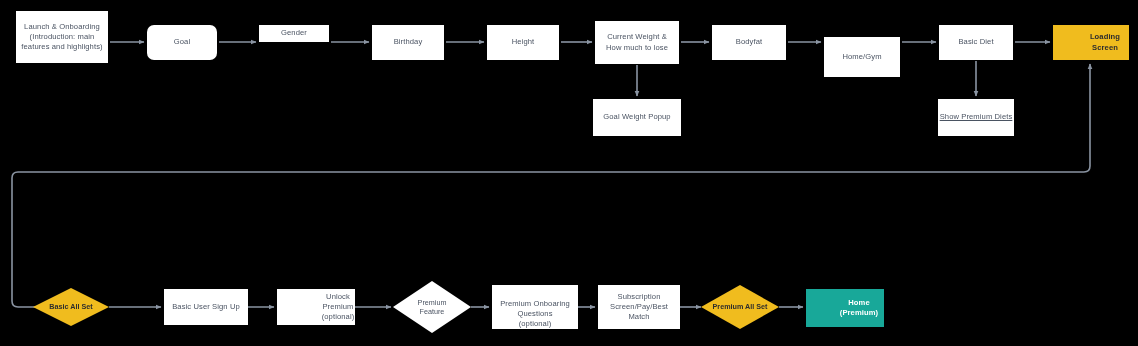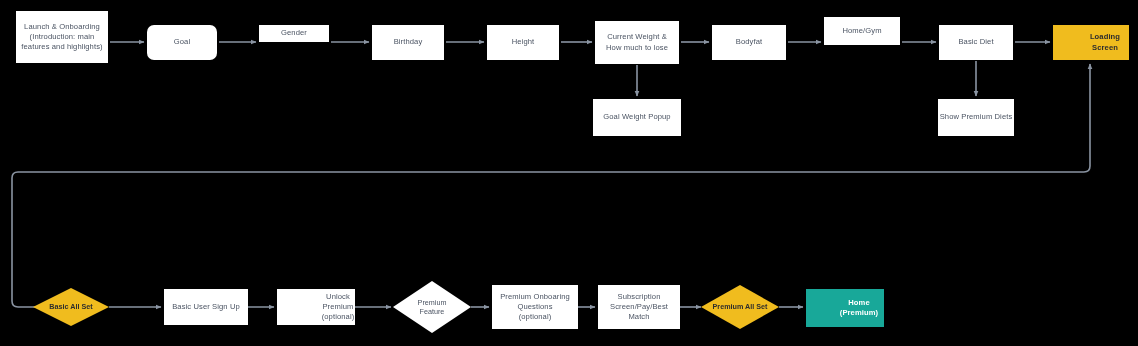--- a/index.html
+++ b/index.html
@@ -144,37 +144,37 @@
 
   <div class="node rect" style="left:595px;top:21px;width:84px;height:43px;align-items:center;">
     <span class="lbl">Current Weight &amp;
 How much to lose</span>
   </div>
 
   <div class="node rect" style="left:712px;top:25px;width:74px;height:35px;">
     <span class="lbl">Bodyfat</span>
   </div>
 
-  <div class="node rect" style="left:824px;top:17px;width:76px;height:28px;">
+  <div class="node rect" style="left:824px;top:37px;width:76px;height:40px;">
     <span class="lbl">Home/Gym</span>
   </div>
 
   <div class="node rect" style="left:939px;top:25px;width:74px;height:35px;">
     <span class="lbl">Basic Diet</span>
   </div>
 
   <div class="node rect-accent" style="left:1053px;top:25px;width:76px;height:35px;padding-left:28px;">
     <span class="lbl">Loading Screen</span>
   </div>
 
   <div class="node rect" style="left:593px;top:99px;width:88px;height:37px;">
     <span class="lbl">Goal Weight Popup</span>
   </div>
 
-  <div class="node rect" style="left:938px;top:99px;width:76px;height:37px;">
+  <div class="node rect" style="left:938px;top:99px;width:76px;height:37px;text-decoration:underline;">
     <span class="lbl">Show Premium Diets</span>
   </div>
 
   <div class="diamond-wrap diamond-yellow" style="left:33px;top:288px;width:76px;height:38px;">
     <svg class="diamond-shape" viewBox="0 0 76 38" preserveAspectRatio="none">
       <polygon points="38,0 76,19 38,38 0,19" fill="#F0BC1E"></polygon>
     </svg>
     <span class="diamond-label">Basic All Set</span>
   </div>
 
@@ -188,21 +188,21 @@
   </div>
 
   <div class="diamond-wrap diamond-white" style="left:393px;top:281px;width:78px;height:52px;">
     <svg class="diamond-shape" viewBox="0 0 78 52" preserveAspectRatio="none">
       <polygon points="39,0 78,26 39,52 0,26" fill="#ffffff"></polygon>
     </svg>
     <span class="diamond-label">Premium
 Feature</span>
   </div>
 
-  <div class="node rect" style="left:492px;top:285px;width:86px;height:44px;">
+  <div class="node rect" style="left:492px;top:285px;width:86px;height:44px;align-items:flex-end;">
     <span class="lbl">Premium Onboaring
 Questions
 (optional)</span>
   </div>
 
   <div class="node rect" style="left:598px;top:285px;width:82px;height:44px;">
     <span class="lbl">Subscription
 Screen/Pay/Best
 Match</span>
   </div>

